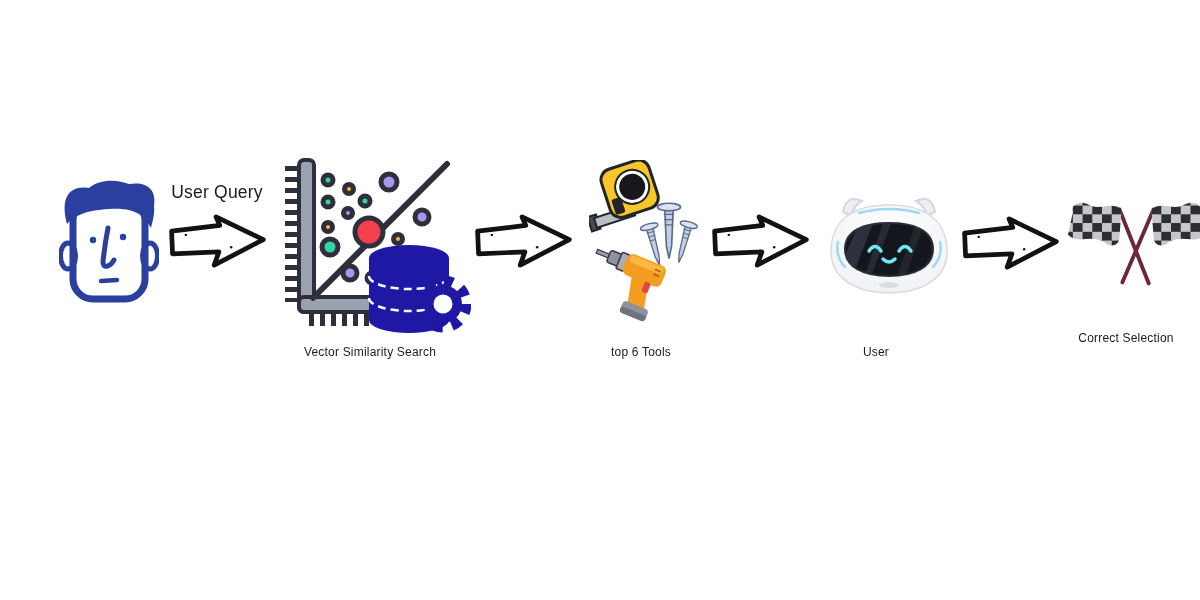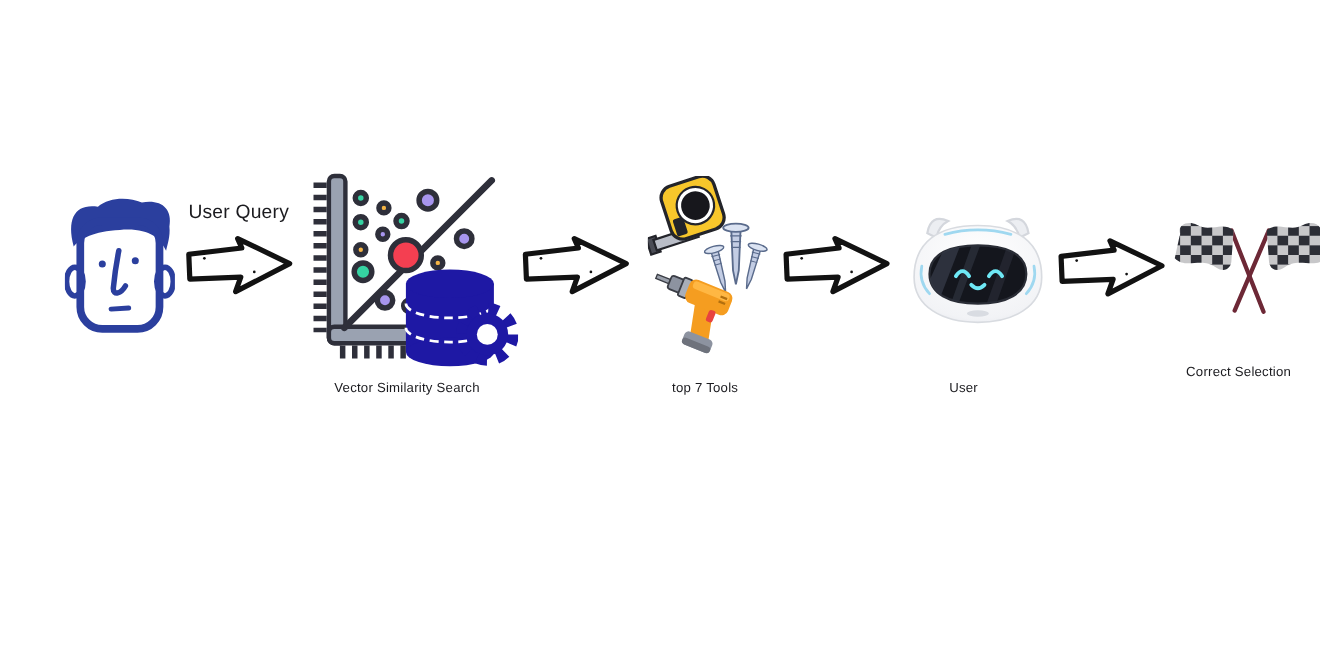--- a/index.html
+++ b/index.html
@@ -168,16 +168,16 @@
     <line x1="92" y1="20" x2="60" y2="95" stroke="#6d2836" stroke-width="4" stroke-linecap="round"></line>
     <g transform="translate(90,16)">
       <path d="M0,4 C10,-5 22,6 34,-1 C44,-6 53,0 50,7 L55,30 C44,41 30,28 16,39 C8,44 2,39 2,32 Z" fill="url(#checker)"></path>
     </g>
     <g transform="translate(59,16) scale(-1,1)">
       <path d="M0,4 C10,-5 22,6 34,-1 C44,-6 53,0 50,7 L55,30 C44,41 30,28 16,39 C8,44 2,39 2,32 Z" fill="url(#checker)"></path>
     </g>
   </svg>
 
   <div class="abs flow-label" style="left:238px;top:342px;width:222px">Vector Similarity Search</div>
-  <div class="abs flow-label" style="left:550px;top:342px;width:140px">top 7 Tools</div>
+  <div class="abs flow-label" style="left:550px;top:342px;width:140px">top 6 Tools</div>
   <div class="abs flow-label" style="left:795px;top:342px;width:120px">User</div>
   <div class="abs flow-label" style="left:1024px;top:328px;width:162px">Correct Selection</div>
 </div>
 
 </body></html>

